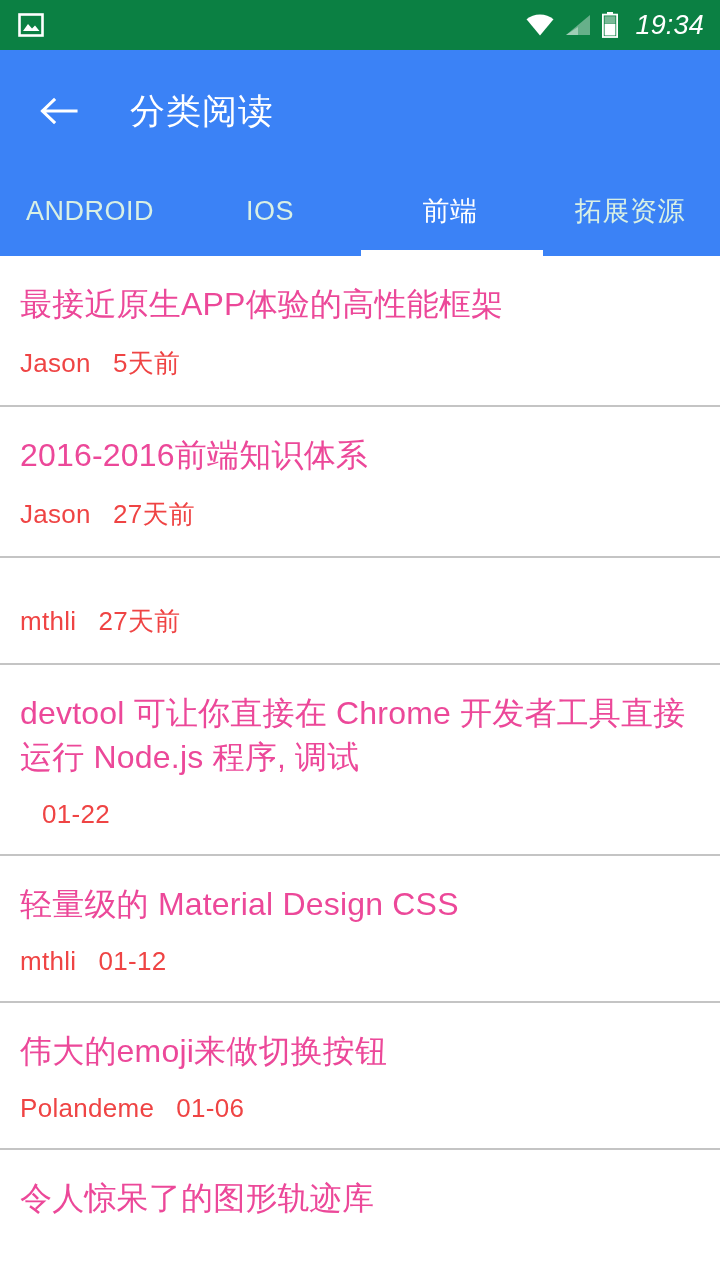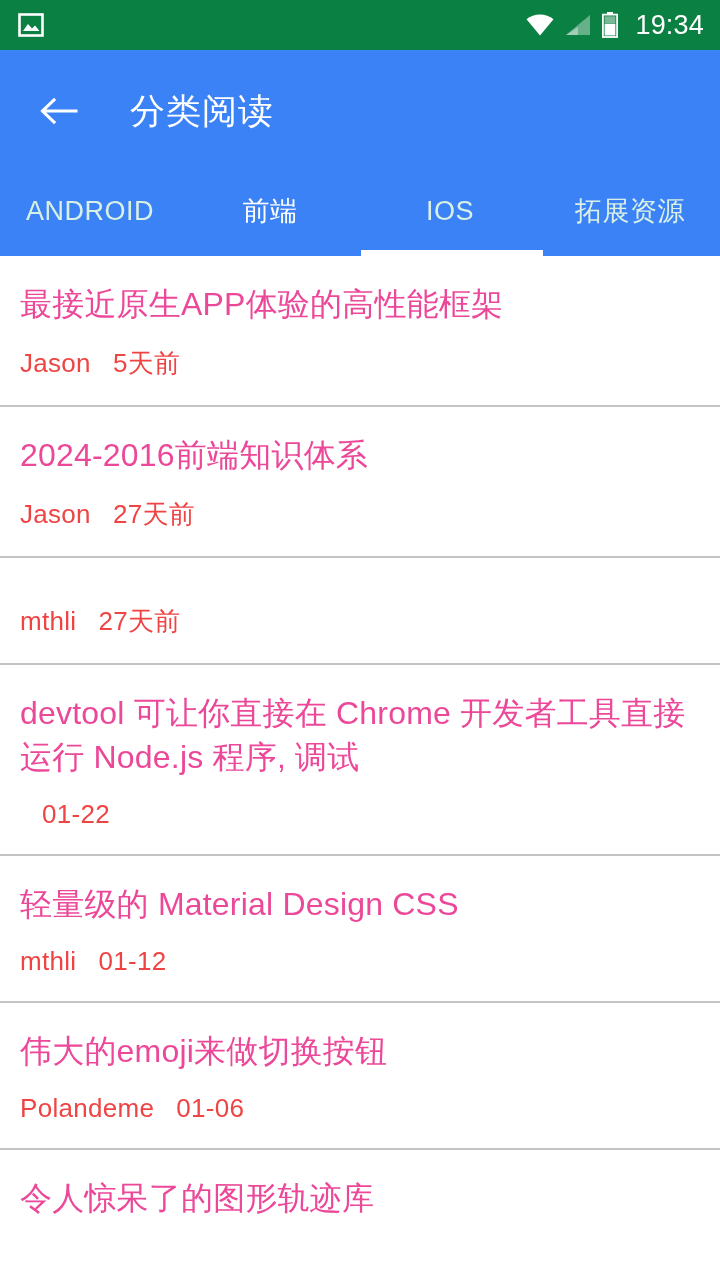--- a/index.html
+++ b/index.html
@@ -22,21 +22,21 @@
   .sb-left { display:flex; align-items:center; gap:10px; }
   .sb-right {
     margin-left:auto; display:flex; align-items:center; gap:11px;
   }
   .photo-icon { width:26px; height:24px; display:block; }
   .wifi-icon { width:28px; height:22px; display:block; }
   .signal-icon { width:26px; height:22px; display:block; }
   .battery-icon { width:16px; height:26px; display:block; }
   .sb-time {
     color:#ffffff; font-size:27px; letter-spacing:0.2px;
-    font-weight:400; line-height:1; margin-left:6px;
+    font-weight:400; line-height:1; margin-left:6px;font-style:italic;
   }
 
   
   .toolbar {
     width:100%; height:206px;
     background:#3b82f6;
     position:relative;
   }
   .toolbar-top {
     height:122px; display:flex; align-items:center;
@@ -147,39 +147,39 @@
           <svg class="back-arrow" viewBox="0 0 38 30">
             <path d="M36 15 L3 15 M14 4 L2.5 15 L14 26" fill="none" stroke="#ffffff" stroke-width="3.1" stroke-linecap="square" stroke-linejoin="miter"></path>
           </svg>
         </span>
       </div>
       <div class="toolbar-title">分类阅读</div>
     </div>
 
     <div class="tabbar">
       <div class="tab">ANDROID</div>
+      <div class="tab">IOS</div>
       <div class="tab active">前端</div>
-      <div class="tab">IOS</div>
       <div class="tab">拓展资源</div>
       <div class="tab-indicator"></div>
     </div>
   </div>
 
   <div class="list">
 
     <div class="list-item">
       <div class="item-title">最接近原生APP体验的高性能框架</div>
       <div class="item-meta">
         <span class="item-author">Jason</span>
         <span class="item-date">5天前</span>
       </div>
     </div>
 
     <div class="list-item">
-      <div class="item-title">2024-2016前端知识体系</div>
+      <div class="item-title">2016-2016前端知识体系</div>
       <div class="item-meta">
         <span class="item-author">Jason</span>
         <span class="item-date">27天前</span>
       </div>
     </div>
 
     <div class="list-item">
       <div class="item-meta">
         <span class="item-author">mthli</span>
         <span class="item-date">27天前</span>

